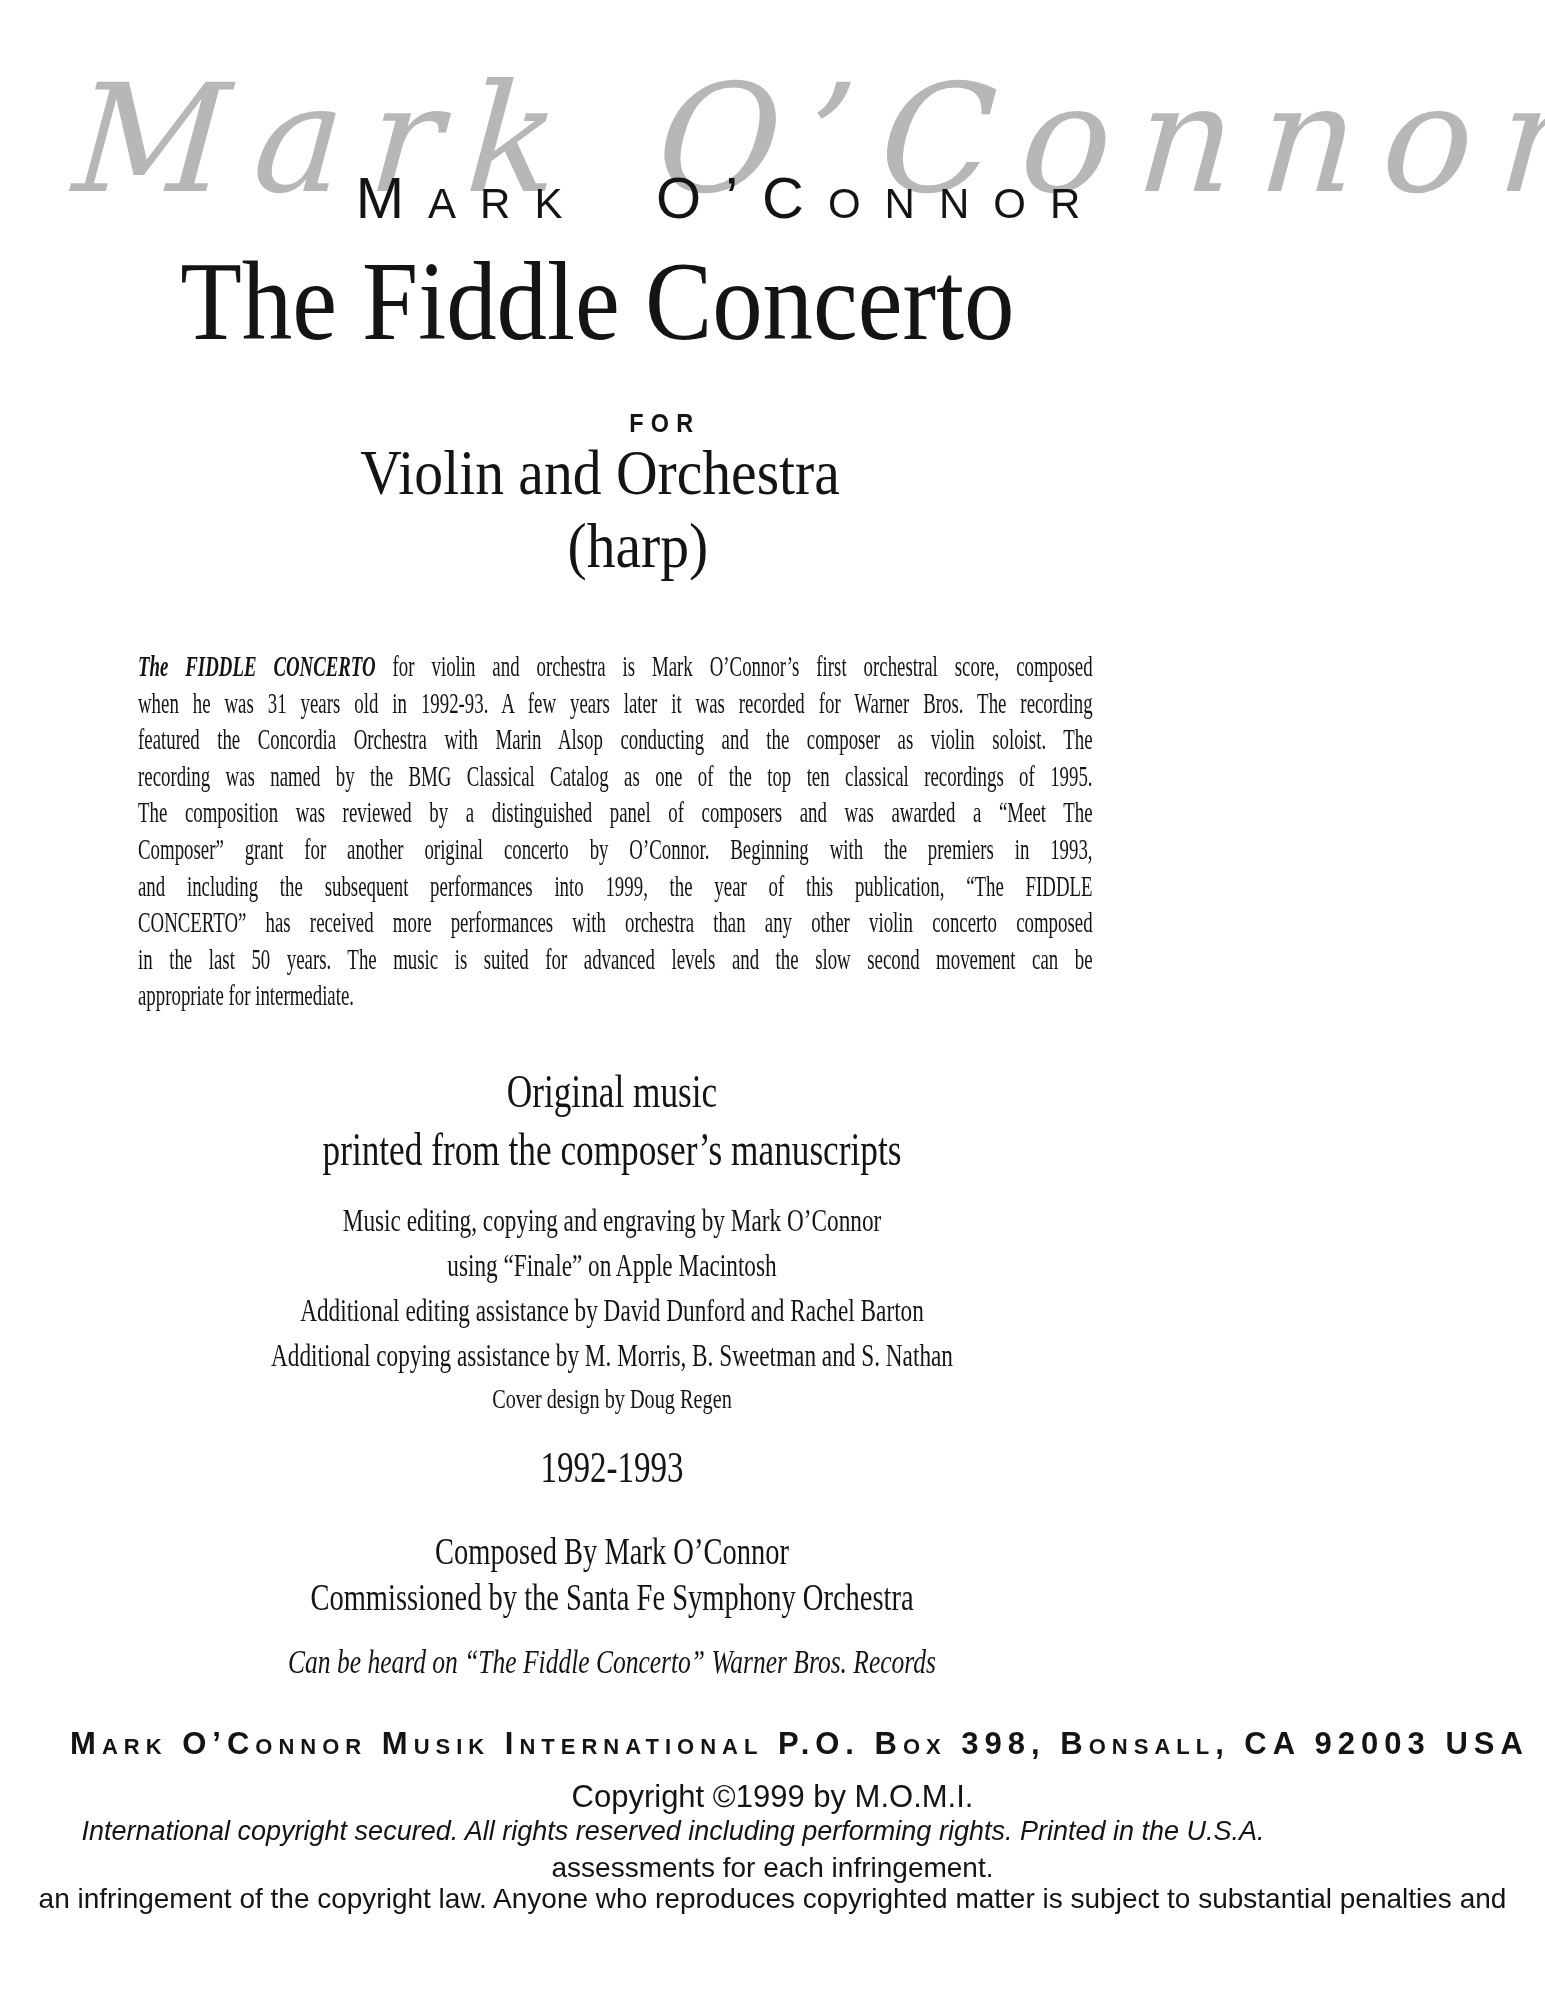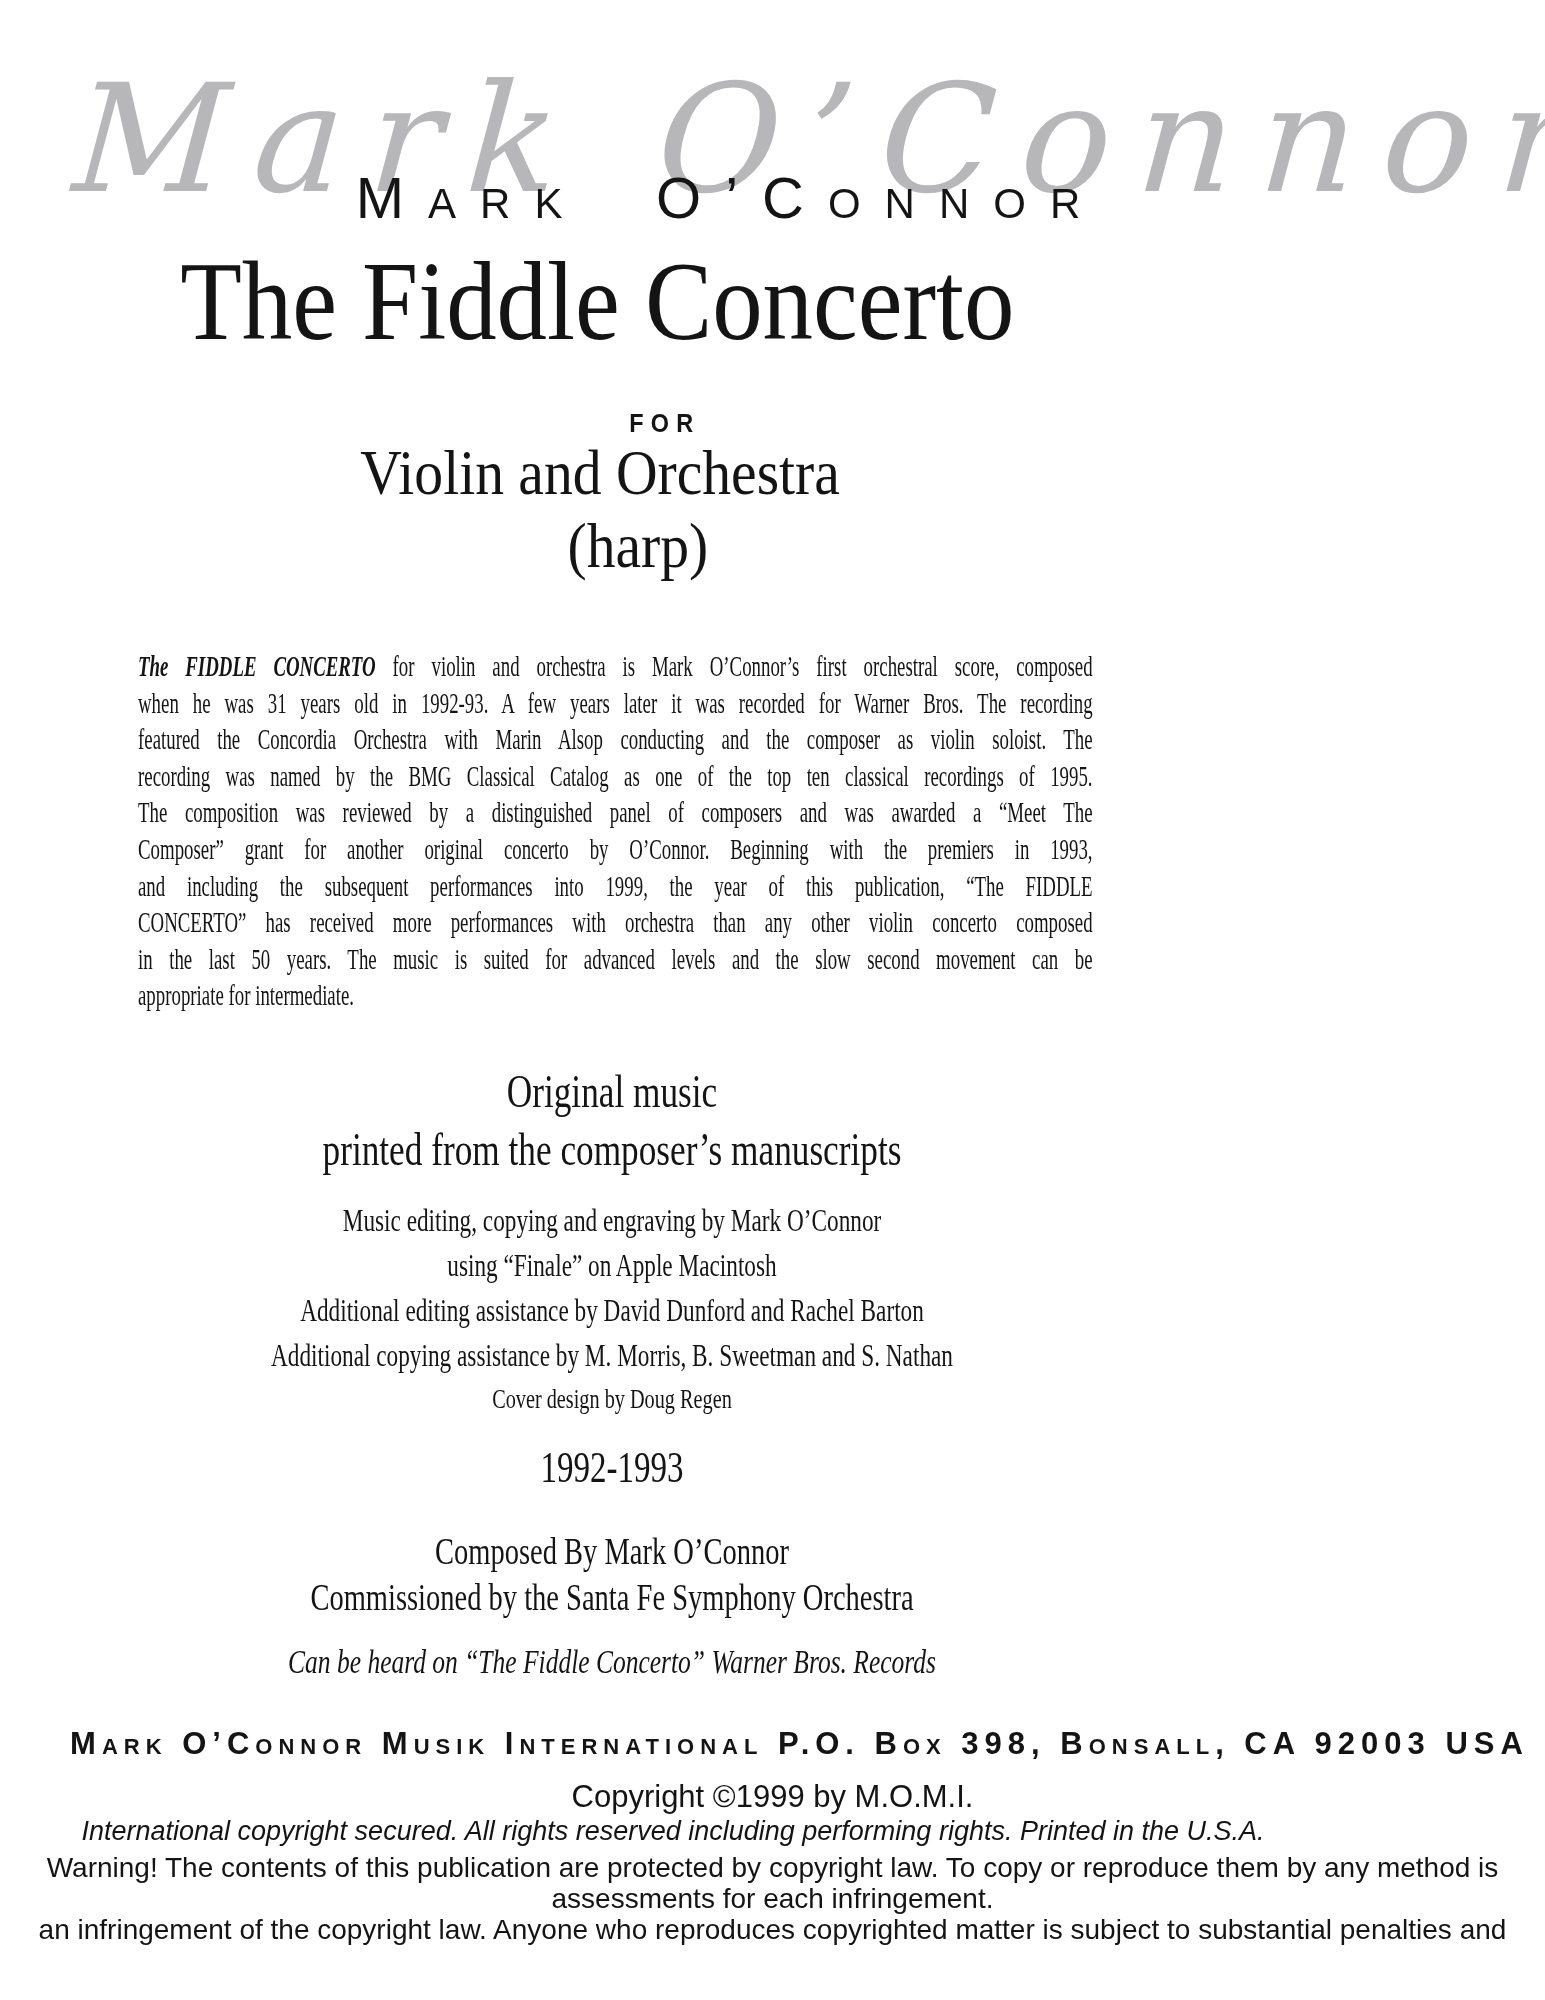--- a/index.html
+++ b/index.html
@@ -197,19 +197,18 @@
     <div class="composed">Composed By Mark O’Connor</div>
     <div class="commissioned">Commissioned by the Santa Fe Symphony Orchestra</div>
     <div class="recording-note">Can be heard on “The Fiddle Concerto” Warner Bros. Records</div>
   </section>
 
   <footer>
     <div class="publisher-address">Mark O’Connor Musik International P.O. Box 398, Bonsall, CA 92003 USA</div>
     <div class="copyright-line">Copyright ©1999 by M.O.M.I.</div>
     <div class="rights-line">International copyright secured. All rights reserved including performing rights. Printed in the U.S.A.</div>
     <div class="warning-block">
-      <div>Warning! The contents of this publication are protected by copyright law. To copy or reproduce them by any method is</div>
       <div>assessments for each infringement.</div>
       <div>an infringement of the copyright law. Anyone who reproduces copyrighted matter is subject to substantial penalties and</div>
     </div>
   </footer>
 
 </div>
 
 </body></html>

